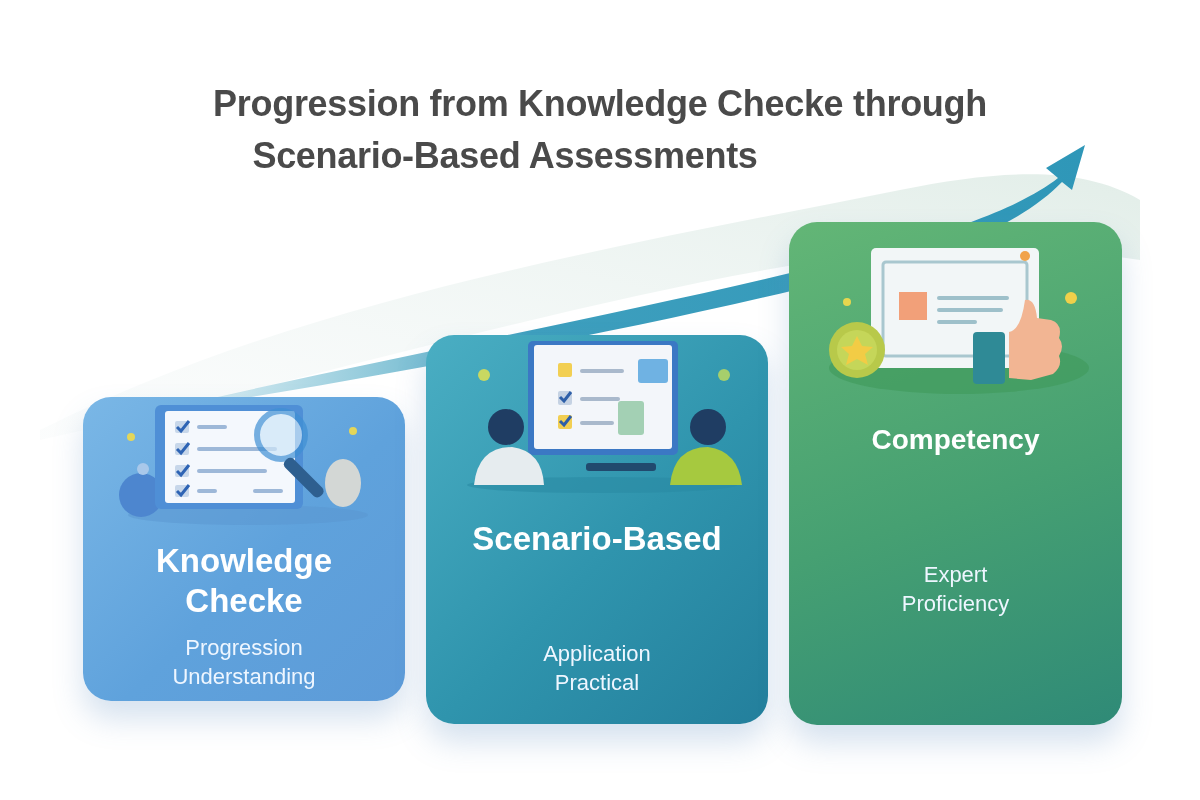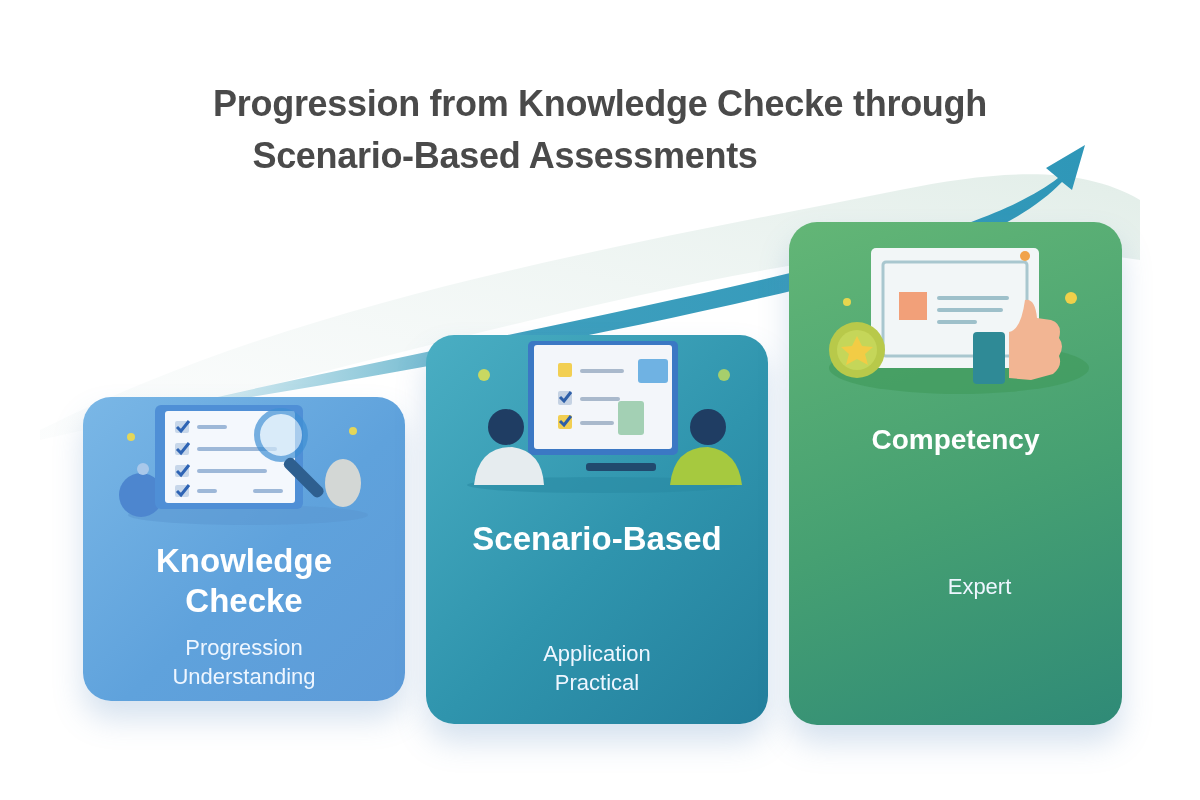--- a/index.html
+++ b/index.html
@@ -33,21 +33,21 @@
   .card-title { position:absolute; left:0; width:100%; font-weight:bold;
     font-size:33px; line-height:40px; }
   .card-sub { position:absolute; left:0; width:100%;
     font-size:22px; line-height:29px; color:#eef6ff; }
 
   .card-1 .card-title { top:144px; }
   .card-1 .card-sub { top:236px; }
   .card-2 .card-title { top:184px; }
   .card-2 .card-sub { top:304px; }
   .card-3 .card-title { top:198px; font-size:28px; }
-  .card-3 .card-sub { top:350px;padding-left:24px; }
+  .card-3 .card-sub { top:338px; }
 
   .illus { position:absolute; }
 </style>
 </head>
 <body>
 
 <svg class="swoosh" viewBox="0 0 1200 800">
   <defs>
     <linearGradient id="sw" x1="0" y1="1" x2="1" y2="0">
       <stop offset="0" stop-color="#eef4f4" stop-opacity="0.2"></stop>
@@ -164,14 +164,15 @@
     <rect x="164" y="92" width="32" height="52" rx="4" fill="#2f8a96"></rect>
     <path d="M200 138 L200 92 Q212 90 216 60 Q226 58 228 78 L242 80 Q254 84 250 98 Q256 106 250 116 Q254 126 244 134 L222 140 Z" fill="#f2b593"></path>
     <circle cx="262" cy="58" r="6" fill="#f0d04a"></circle>
     <circle cx="38" cy="62" r="4" fill="#e7d64e"></circle>
   </svg>
   <div class="card-title">
     <div>Competency</div>
   </div>
   <div class="card-sub">
     <div>Expert</div>
+    <div>Proficiency</div>
   </div>
 </div>
 
 </body></html>

